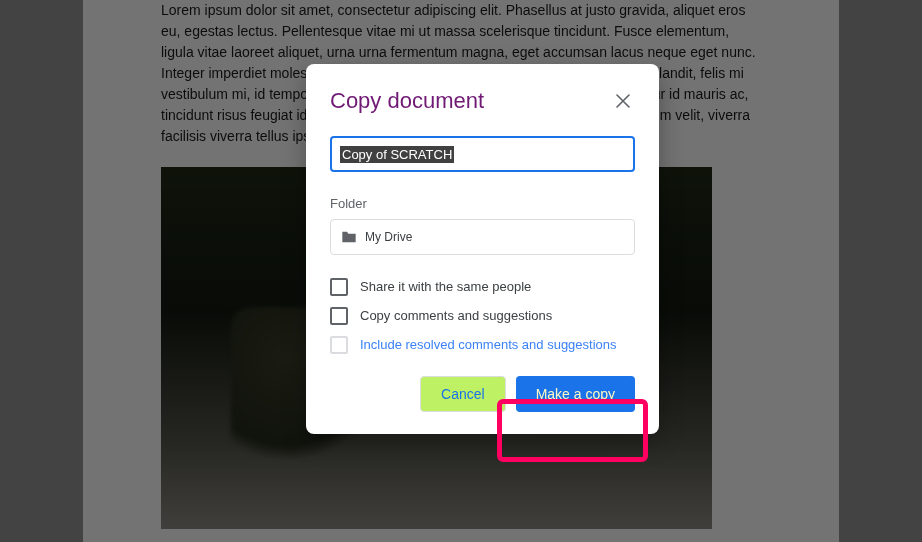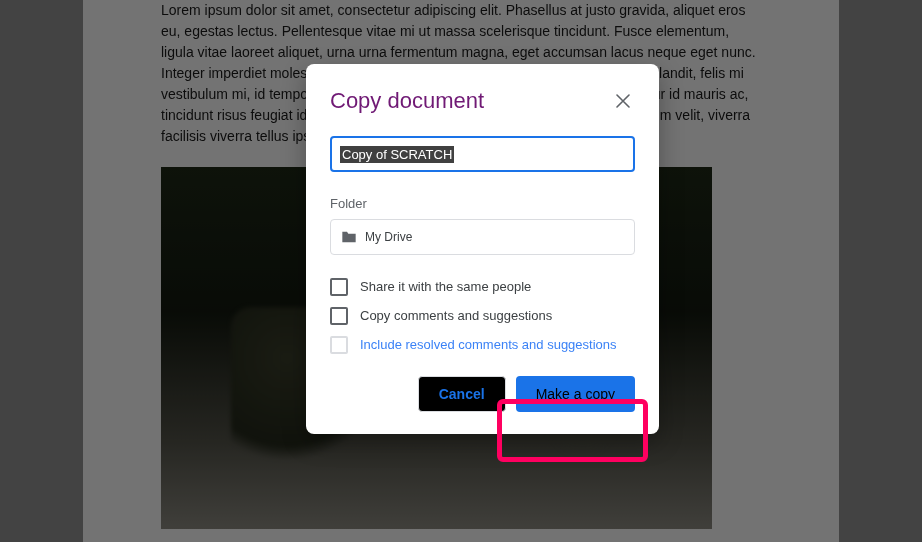--- a/index.html
+++ b/index.html
@@ -150,29 +150,28 @@
     font-size: 14px;
     font-family: "Google Sans", Arial, sans-serif;
     font-weight: 500;
     padding: 0 20px;
     cursor: pointer;
     display: inline-flex;
     align-items: center;
     justify-content: center;
   }
   .btn-cancel {
-    background: #000000;
+    background: #bef264;
     border: 1px solid #dadce0;
     color: #1a73e8;
-    font-weight: bold;
   }
   .btn-primary {
     background: #1a73e8;
     border: none;
-    color: #000000;
+    color: #fef9c3;
   }
   .highlight-box {
     position: absolute;
     border: 5px solid #ff0060;
     border-radius: 6px;
     pointer-events: none;
   }
   .highlight-ok {
     left: 497px;
     top: 399px;

